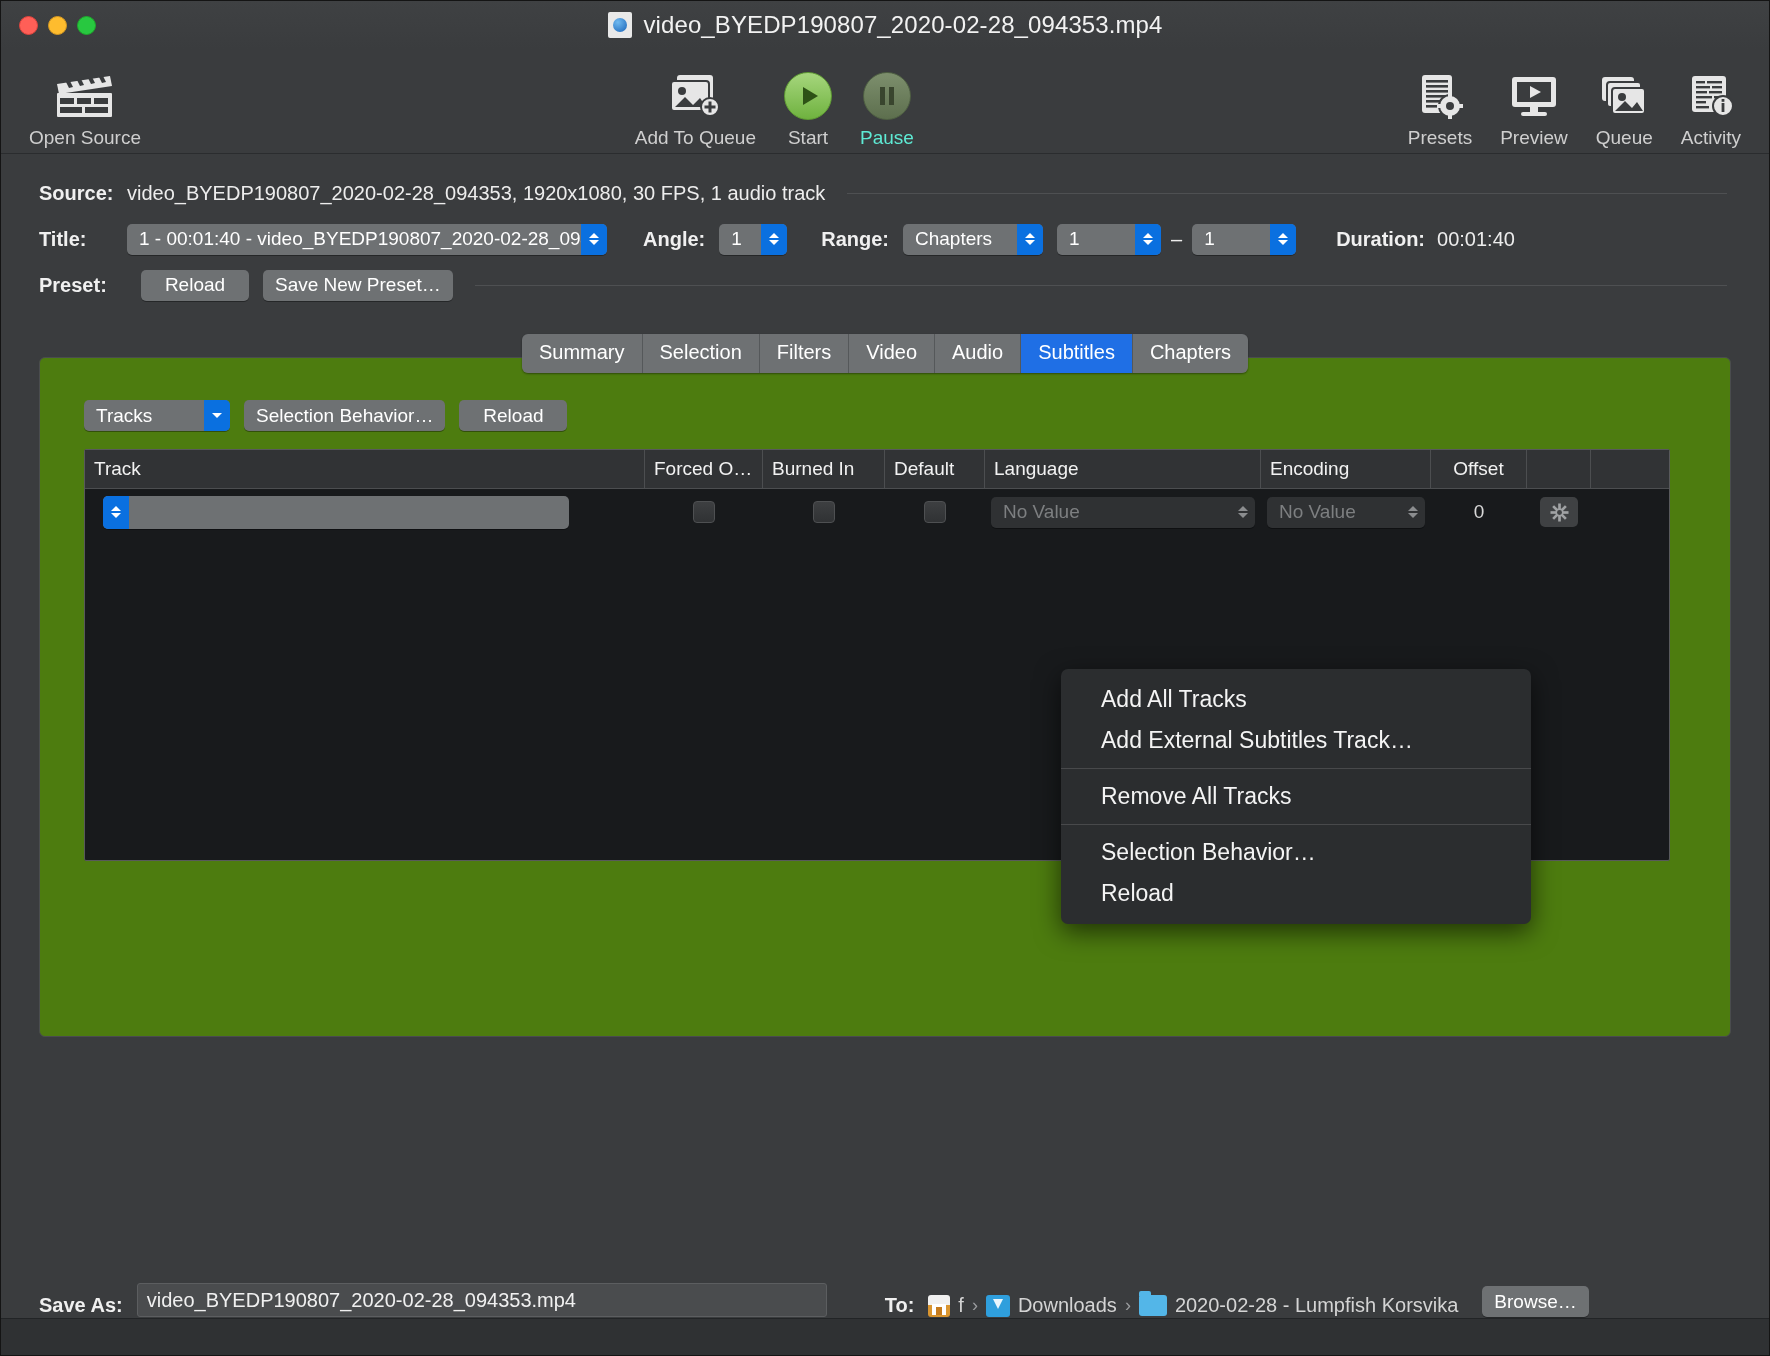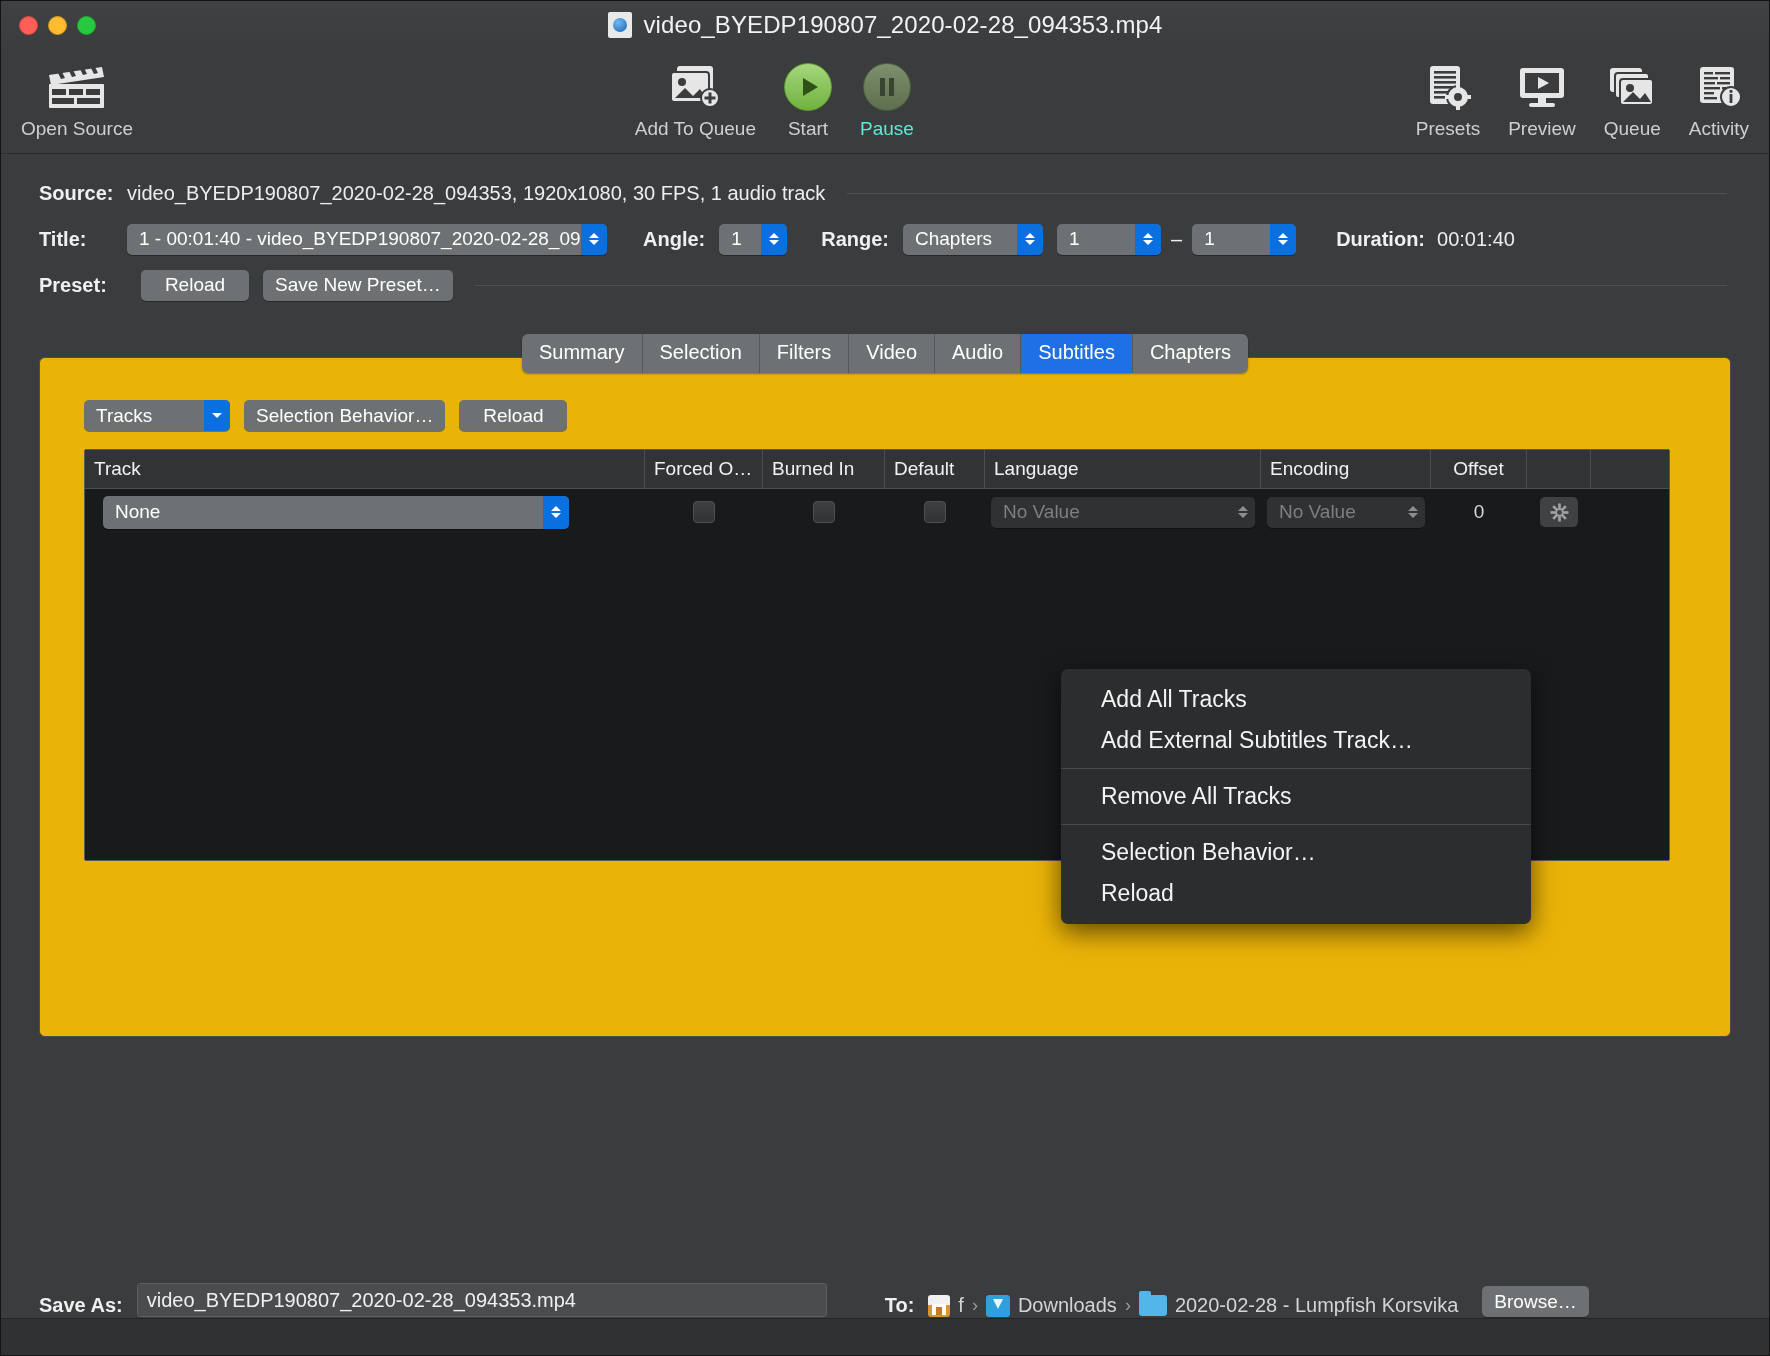--- a/index.html
+++ b/index.html
@@ -63,22 +63,22 @@
     left: 5px; top: 6px;
     width: 14px; height: 14px;
     border-radius: 50%;
     background: radial-gradient(circle at 35% 30%, #6fb9f0, #1a64b8);
   }
 
   
   .toolbar {
     height: 104px;
     display: flex;
-    align-items: center;
-    padding: 0 6px;
+    align-items: flex-end;
+    padding: 0 14px;
     position: relative;
     border-bottom: 1px solid #2a2c2e;
   }
   .tbitem {
     display: flex;
     flex-direction: column;
     align-items: center;
     justify-content: flex-start;
     gap: 6px;
     padding: 4px 14px;
@@ -215,21 +215,21 @@
     white-space: nowrap;
   }
   .tab:last-child { border-right: none; }
   .tab.active { background: #1f6fe5; }
 
   
   .panel {
     margin: -16px 38px 0 38px;
     border: 1px solid #4a4c4e;
     border-radius: 6px;
-    background: #eab308;
+    background: #4d7c0f;
     padding: 42px 16px 26px 0;
     height: 680px;
     box-sizing: border-box;
     position: relative;
   }
   .panel-controls {
     display: flex;
     align-items: center;
     gap: 14px;
     padding: 0 44px;
@@ -676,21 +676,20 @@
         <div class="th" style="width:100px">Default</div>
         <div class="th" style="width:276px">Language</div>
         <div class="th" style="width:170px">Encoding</div>
         <div class="th ctr" style="width:96px">Offset</div>
         <div class="th" style="width:64px"></div>
       </div>
 
       <div class="trow">
         <div class="td" style="width:560px">
           <span class="popup" style="width:466px;margin-left:12px;height:33px">
-            <span class="ptext">None</span>
             <span class="pbtn">
                 <i class="chev-up"></i>
                 <i class="chev-dn"></i>
               </span>
           </span>
         </div>
         <div class="td ctr" style="width:118px">
           <span class="cbx"></span>
         </div>
         <div class="td ctr" style="width:122px">

